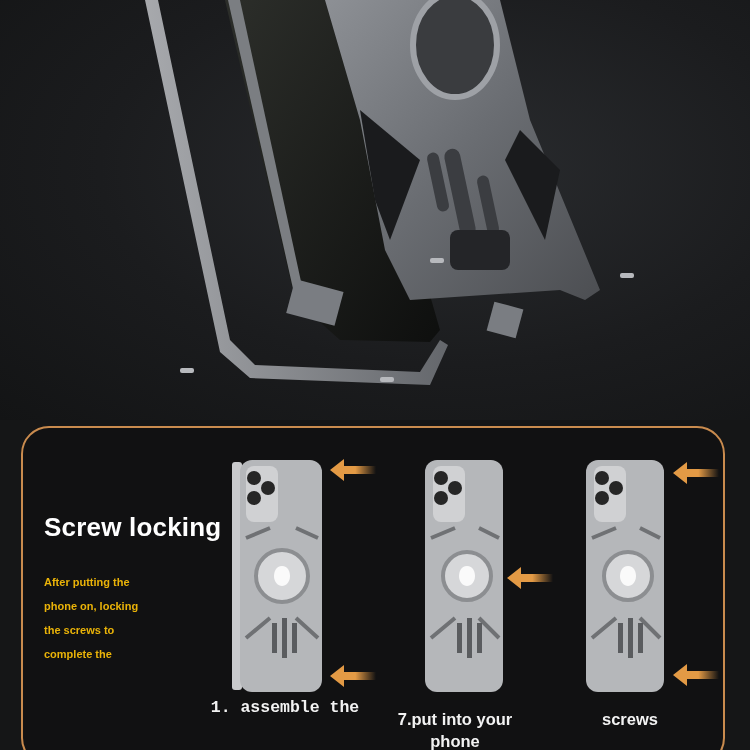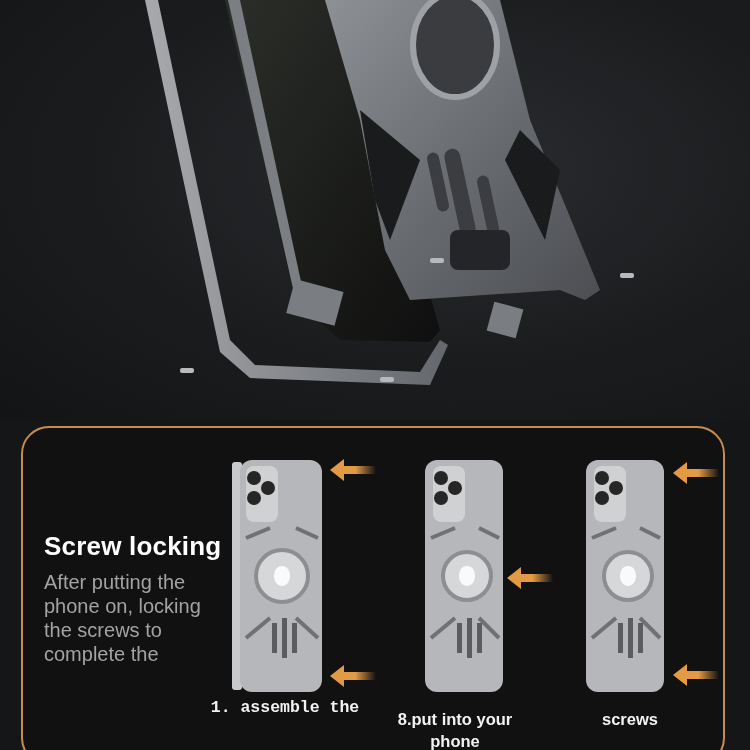--- a/index.html
+++ b/index.html
@@ -1,21 +1,21 @@
 <!DOCTYPE html>
 <html><head>
 <meta charset="utf-8">
 <style>
   html,body{margin:0;padding:0;}
   body{width:750px;height:750px;overflow:hidden;background:#151617;font-family:"Liberation Sans","DejaVu Sans",sans-serif;position:relative;}
   .hero{position:absolute;left:0;top:0;width:750px;height:420px;background:radial-gradient(ellipse at 60% 40%,#2a2c2f 0%,#1b1c1e 55%,#131415 100%);overflow:hidden;}
   .hero svg{position:absolute;left:0;top:0;}
   .panel{position:absolute;left:21px;top:426px;width:704px;height:340px;border:2px solid #c98b4e;border-radius:28px;background:#111112;box-sizing:border-box;}
-  .title{position:absolute;left:44px;top:531px;color:#fff;font-weight:bold;font-size:26px;letter-spacing:0.2px;}
-  .desc{position:absolute;left:44px;top:570px;width:190px;color:#a3a3a3;font-weight:normal;font-size:20px;line-height:24px;}
+  .title{position:absolute;left:44px;top:512px;color:#fff;font-weight:bold;font-size:26px;letter-spacing:0.2px;}
+  .desc{position:absolute;left:44px;top:570px;width:190px;color:#eab308;font-weight:bold;font-size:11px;line-height:24px;}
   .phone{position:absolute;}
   .step{position:absolute;color:#f2f2f2;font-weight:bold;font-size:16.5px;line-height:22px;text-align:center;}
   .arrow{position:absolute;width:46px;height:22px;}
 </style>
 </head>
 <body>
 
 <div class="hero">
   <svg width="750" height="420" viewBox="0 0 750 420">
     <defs>
@@ -134,18 +134,18 @@
   <path d="M0 11 L14 0 L14 7 L46 7 L46 15 L14 15 L14 22 Z" fill="url(#ag)"></path>
 </svg>
 <svg class="arrow" style="left:673px;top:664px" viewBox="0 0 46 22">
   <path d="M0 11 L14 0 L14 7 L46 7 L46 15 L14 15 L14 22 Z" fill="url(#ag)"></path>
 </svg>
 
 <div class="step" style="left:205px;top:697px;width:160px;font-family:Liberation Mono, monospace;">
   <div>1. assemble the</div>
 </div>
 <div class="step" style="left:380px;top:708px;width:150px;">
-  <div>8.put into your</div>
+  <div>7.put into your</div>
   <div>phone</div>
 </div>
 <div class="step" style="left:545px;top:708px;width:170px;">
   <div>screws</div>
 </div>
 
 </body></html>

